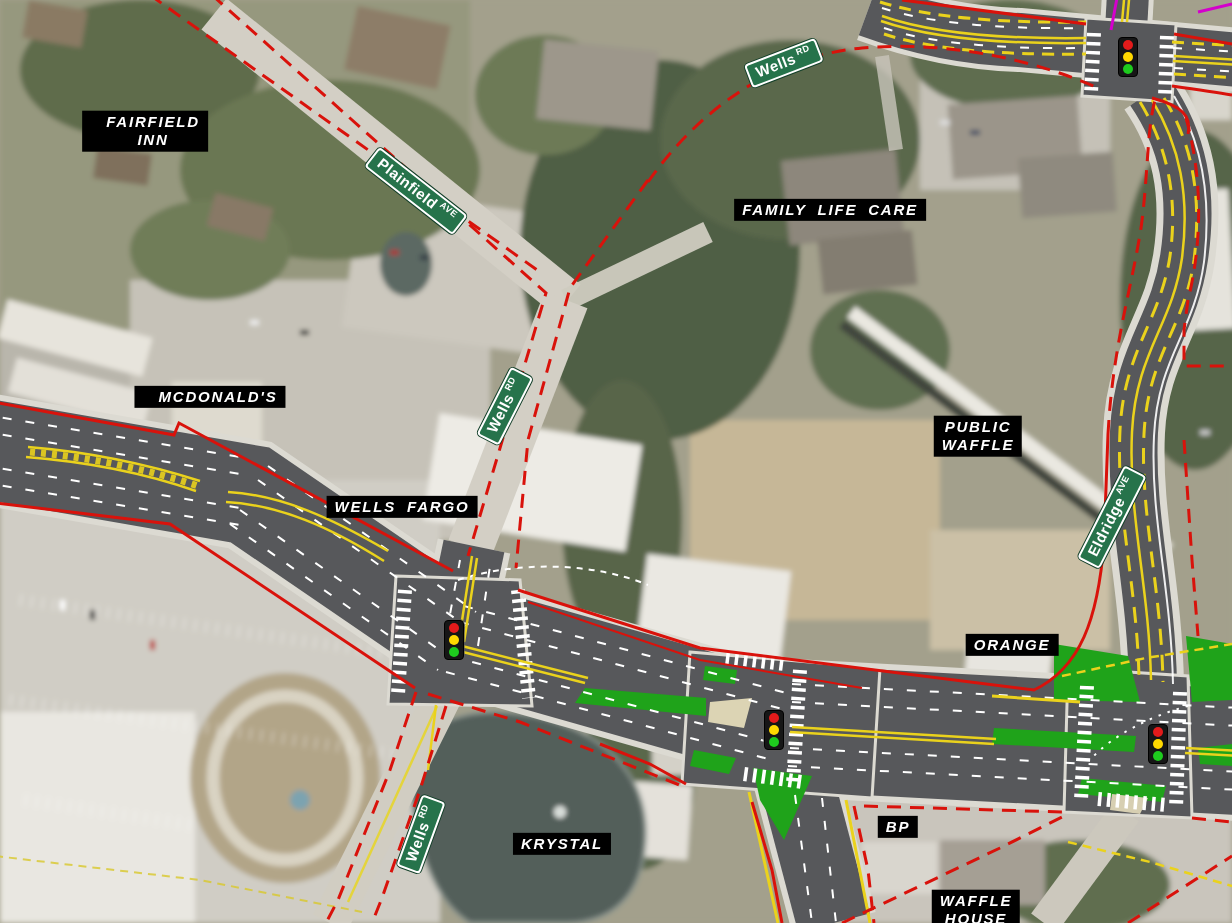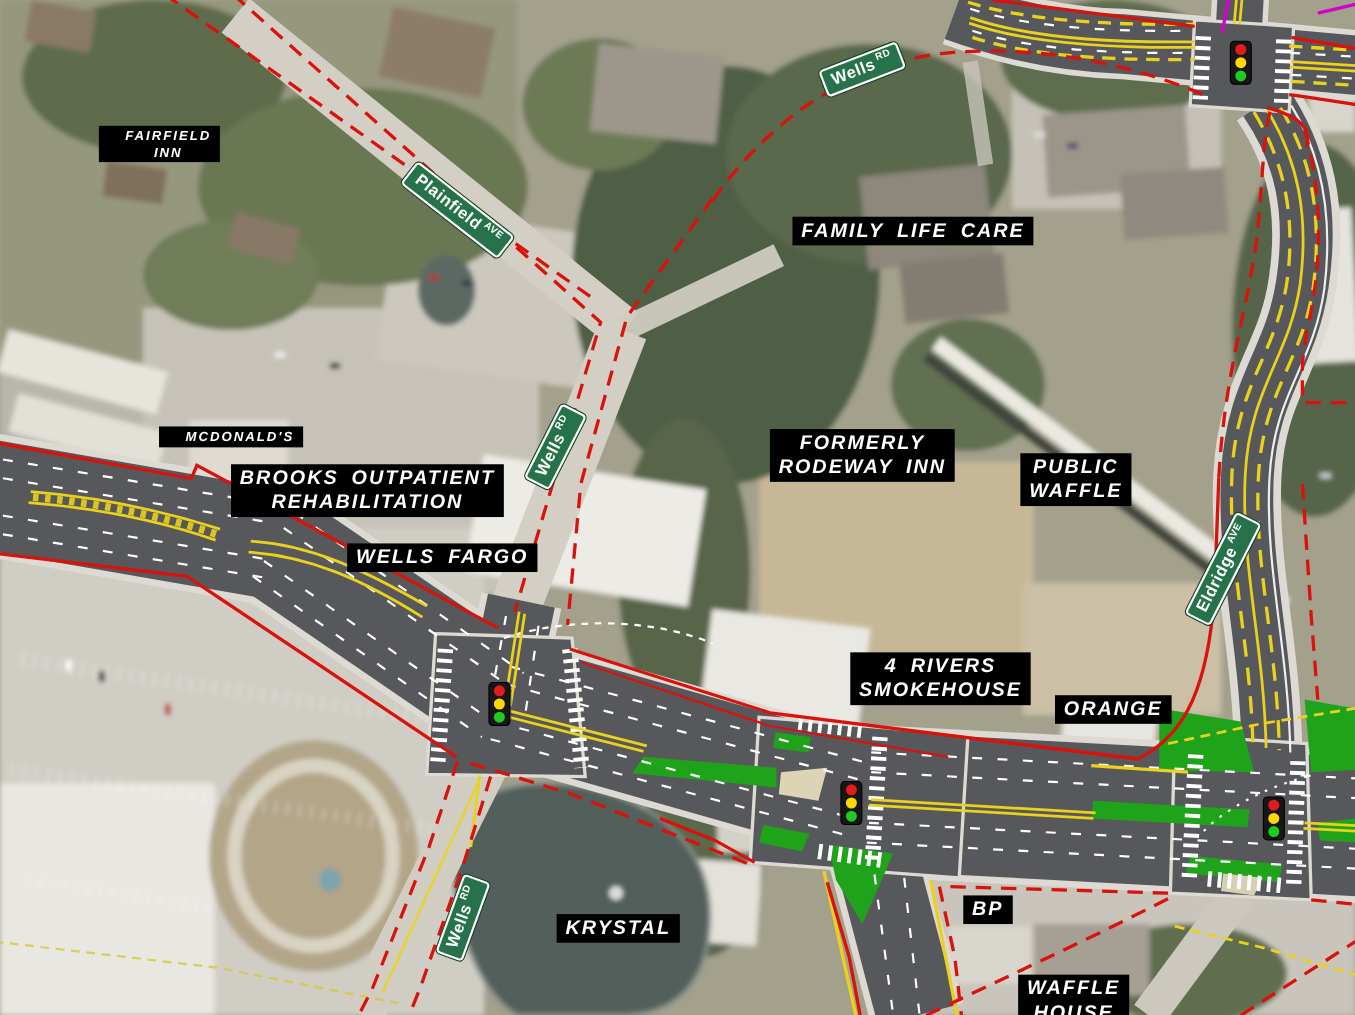--- a/index.html
+++ b/index.html
@@ -6,24 +6,24 @@
   #stage{
     position:relative;width:1232px;height:923px;overflow:hidden;
     font-family:"Liberation Sans",sans-serif;background:#a3a08c;
   }
   #stage svg{position:absolute;left:0;top:0;}
   
   .place-label{
     position:absolute;transform:translate(-50%,-50%);
     background:#000;color:#fff;
     font-weight:bold;font-style:italic;
-    font-size:18px;line-height:1.22;letter-spacing:1.8px;word-spacing:5px;
+    font-size:15px;line-height:1.22;letter-spacing:1.8px;word-spacing:5px;
     padding:2px 8px;text-align:center;white-space:pre-line;z-index:30;
   }
-  .place-label.lg{font-size:12px;padding-left:24px;}
+  .place-label.lg{font-size:15px;padding-left:24px;}
   
   .street-sign{
     position:absolute;z-index:28;
     background:#26734b;border:2px solid #fff;border-radius:4px;
     box-shadow:0 0 0 1px #14402a;
     color:#fff;padding:0 7px 2px 7px;white-space:nowrap;
   }
   .sign-name{font-size:15px;font-weight:bold;letter-spacing:.5px;}
   .sign-suffix{font-size:9px;font-weight:bold;vertical-align:7px;margin-left:3px;letter-spacing:.5px;}
   
@@ -341,28 +341,22 @@
     <span class="sign-name">Eldridge</span><span class="sign-suffix">AVE</span>
   </div>
   <div class="street-sign" style="left:421px;top:834px;transform:translate(-50%,-50%) rotate(-70deg)">
     <span class="sign-name">Wells</span><span class="sign-suffix">RD</span>
   </div>
 
   <div class="place-label lg" style="left:145px;top:131px">FAIRFIELD
 INN</div>
   <div class="place-label" style="left:830px;top:210px">FAMILY LIFE CARE</div>
   <div class="place-label lg" style="left:210px;top:397px">MCDONALD'S</div>
-  <div class="place-label" style="left:334px;top:446px">BROOKS OUTPATIENT
-REHABILITATION</div>
   <div class="place-label" style="left:402px;top:507px">WELLS FARGO</div>
-  <div class="place-label" style="left:784px;top:414px">FORMERLY
-RODEWAY INN</div>
   <div class="place-label" style="left:978px;top:436px">PUBLIC
 WAFFLE</div>
-  <div class="place-label" style="left:855px;top:617px">4 RIVERS
-SMOKEHOUSE</div>
   <div class="place-label" style="left:1012px;top:645px">ORANGE</div>
   <div class="place-label" style="left:562px;top:844px">KRYSTAL</div>
   <div class="place-label" style="left:898px;top:827px">BP</div>
   <div class="place-label" style="left:976px;top:910px">WAFFLE
 HOUSE</div>
 
 </div>
 
 </body></html>

